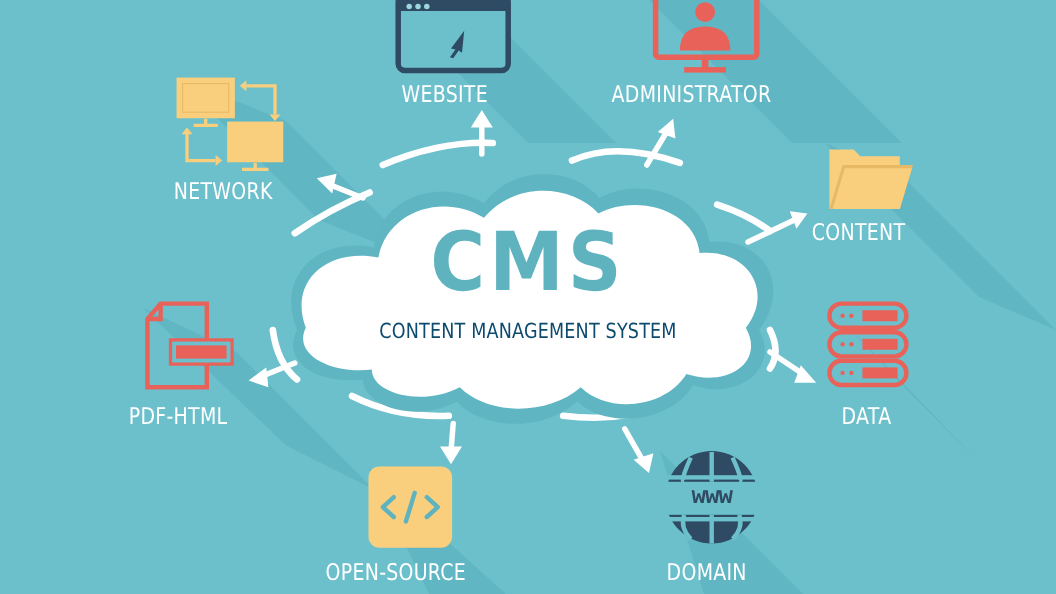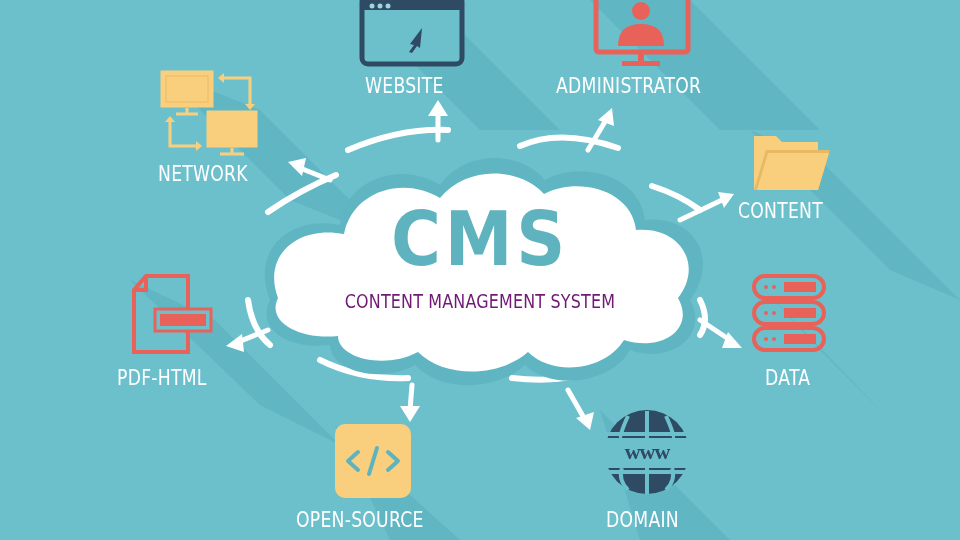--- a/index.html
+++ b/index.html
@@ -1,20 +1,20 @@
 <!DOCTYPE html>
 <html><head>
 <meta charset="utf-8">
 <style>
   html,body{margin:0;padding:0;}
   body{width:960px;height:540px;overflow:hidden;background:#6cc0cc;font-family:"DejaVu Sans","Liberation Sans",sans-serif;position:relative;}
   .stage{position:absolute;left:0;top:0;width:960px;height:540px;}
   .label{position:absolute;color:#ffffff;font-family:"DejaVu Sans","Liberation Sans",sans-serif;font-size:21px;letter-spacing:0.3px;white-space:nowrap;transform:scaleX(0.82);transform-origin:left top;}
   .cms-title{position:absolute;left:0;width:960px;top:196px;text-align:center;color:#5fb3bf;font-family:"DejaVu Sans","Liberation Sans",sans-serif;font-weight:bold;font-size:74px;letter-spacing:4px;transform:scaleX(0.92);}
-  .cms-sub{position:absolute;left:0;width:960px;top:290px;text-align:center;color:#701a75;font-family:"DejaVu Sans","Liberation Sans",sans-serif;font-size:19px;letter-spacing:0.2px;}
+  .cms-sub{position:absolute;left:0;width:960px;top:290px;text-align:center;color:#0c4a6e;font-family:"DejaVu Sans","Liberation Sans",sans-serif;font-size:19px;letter-spacing:0.2px;}
   .sub-inner{display:inline-block;transform:scaleX(0.84);}
   svg{position:absolute;left:0;top:0;}
 </style>
 </head>
 <body>
 
 <div class="stage">
 
   <svg width="960" height="540" viewBox="0 0 960 540">
 
@@ -145,21 +145,21 @@
       <path d="M628,416 Q618,438 622,438 M666,416 Q676,438 672,438" fill="none" stroke="#6cc0cc" stroke-width="4"></path>
       <path d="M622,468 Q618,480 628,490 M672,468 Q676,480 666,490" fill="none" stroke="#6cc0cc" stroke-width="4"></path>
       <rect x="606" y="432" width="82" height="4" fill="#6cc0cc"></rect>
       <rect x="606" y="470" width="82" height="4" fill="#6cc0cc"></rect>
     </g>
   </svg>
 
   <div class="cms-title">CMS</div>
   <div class="cms-sub"><span class="sub-inner">CONTENT MANAGEMENT SYSTEM</span></div>
 
-  <div style="position:absolute;left:611px;top:439px;width:72px;text-align:center;color:#2f4a63;font-family:Liberation Serif, serif;font-weight:bold;font-size:22px;letter-spacing:-1px;">www</div>
+  <div style="position:absolute;left:611px;top:439px;width:72px;text-align:center;color:#2f4a63;font-family:Liberation Mono, monospace;font-weight:bold;font-size:22px;letter-spacing:-1px;">www</div>
 
   <div class="label" style="left:365px;top:74px;">WEBSITE</div>
   <div class="label" style="left:556px;top:74px;">ADMINISTRATOR</div>
   <div class="label" style="left:158px;top:162px;">NETWORK</div>
   <div class="label" style="left:738px;top:199px;">CONTENT</div>
   <div class="label" style="left:117px;top:366px;">PDF-HTML</div>
   <div class="label" style="left:765px;top:366px;">DATA</div>
   <div class="label" style="left:296px;top:508px;">OPEN-SOURCE</div>
   <div class="label" style="left:606px;top:508px;">DOMAIN</div>
 

